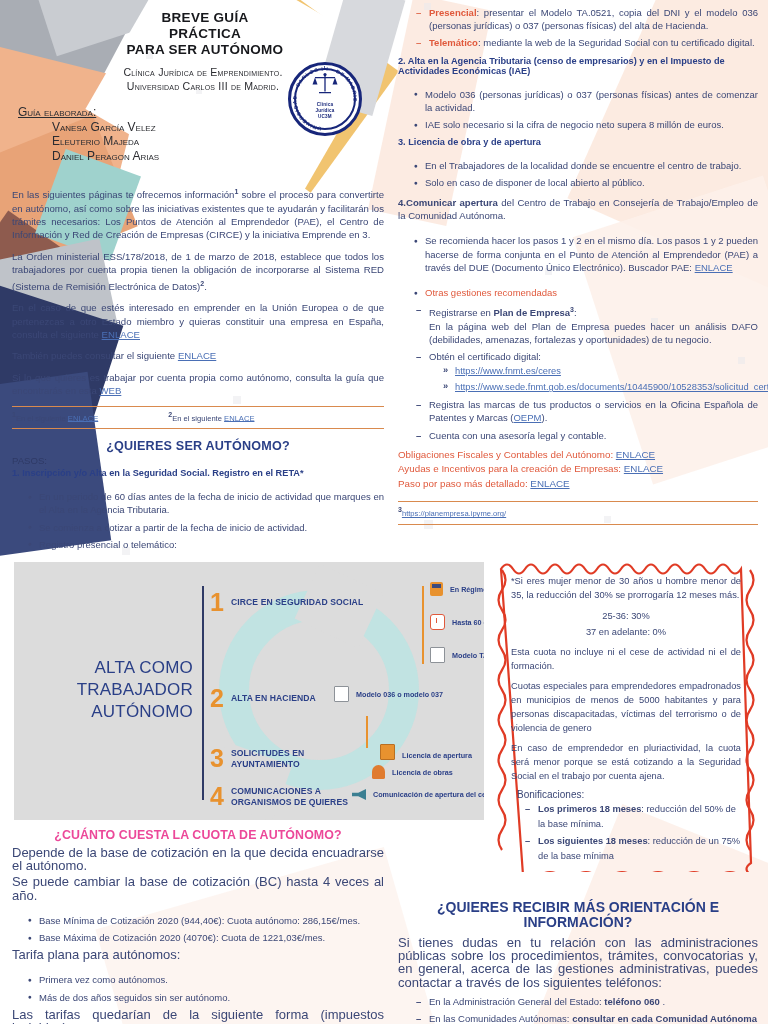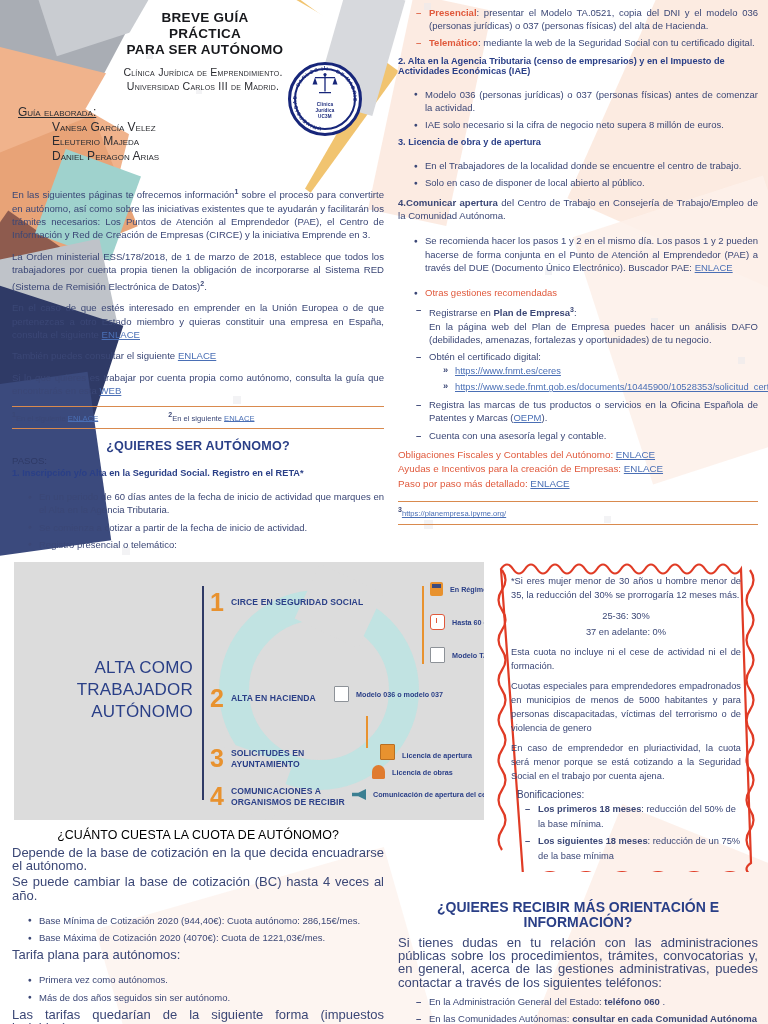--- a/index.html
+++ b/index.html
@@ -158,21 +158,21 @@
   ul.note-dash{margin:0;padding-left:14px;list-style:none;}
   ul.note-dash>li{
     font-size:9.3px;line-height:15px;color:#3b4776;position:relative;padding-left:13px;margin-bottom:2px;
   }
   ul.note-dash>li:before{content:"\2013";position:absolute;left:0;top:0;font-weight:bold;}
 
   
   .sec-bl{position:absolute;left:12px;top:828px;width:372px;}
   .sec-br{position:absolute;left:398px;top:900px;width:360px;}
   h2.qhead2{
-    text-align:center;color:#000000;font-size:12.4px;font-weight:normal;margin:0 0 4px 0;letter-spacing:.1px;
+    text-align:center;color:#ec4899;font-size:12.4px;font-weight:bold;margin:0 0 4px 0;letter-spacing:.1px;
   }
   h2.qhead3{
     text-align:center;color:#2a3f87;font-size:14px;font-weight:bold;margin:0 0 6px 0;line-height:15px;
   }
   p.b2{font-size:13px;line-height:13.2px;margin:0 0 3px 0;color:#3b4776;text-align:justify;}
 </style>
 </head>
 <body>
 
 <div class="page">
@@ -358,21 +358,21 @@
       <span class="num">3</span>
       <span class="lab">
         <div>SOLICITUDES EN</div>
         <div>AYUNTAMIENTO</div>
       </span>
     </div>
     <div class="step" style="left:196px;top:222px;">
       <span class="num">4</span>
       <span class="lab">
         <div>COMUNICACIONES A</div>
-        <div>ORGANISMOS DE RECIBIR</div>
+        <div>ORGANISMOS DE QUIERES</div>
       </span>
     </div>
 
     <div class="det" style="left:416px;top:20px;">
       <span class="ic ppl"></span>
       <span class="dtxt">En Régimen Especial de Trabajadores Autónomos de la Seguridad Social</span>
     </div>
     <div class="det" style="left:416px;top:52px;">
       <span class="ic clock"></span>
       <span class="dtxt">Hasta 60 días antes de alta en Hacienda</span>

